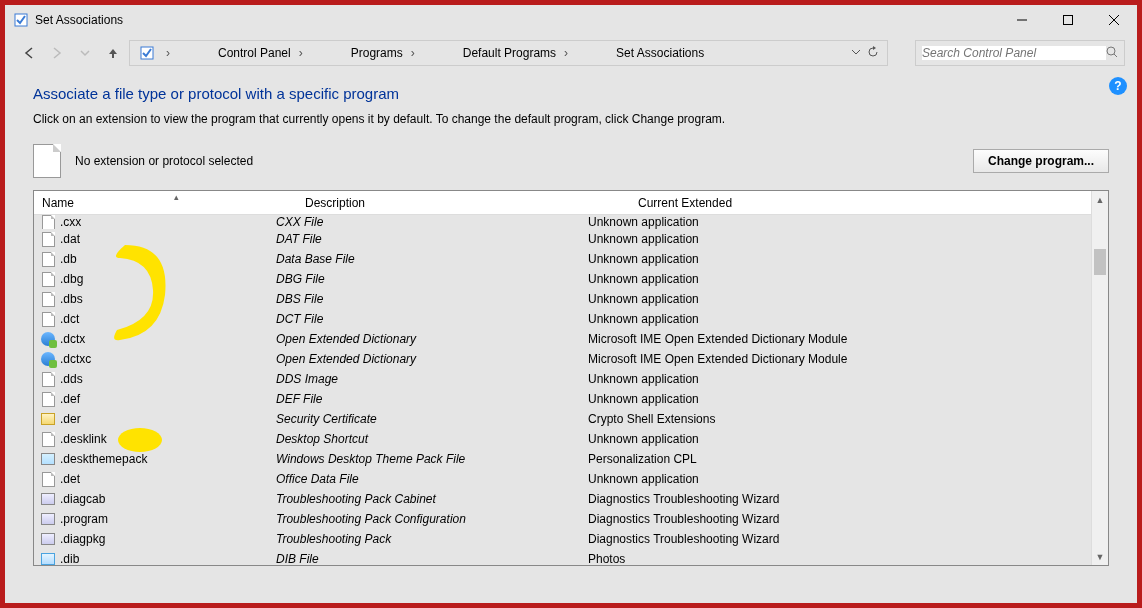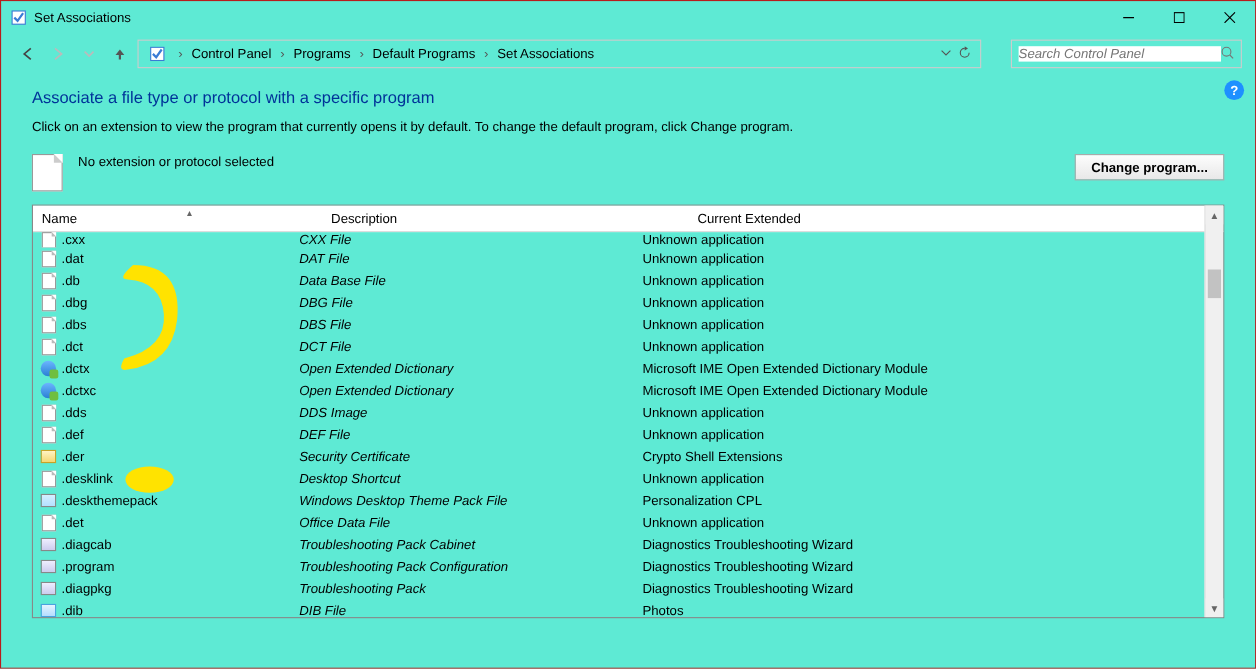--- a/index.html
+++ b/index.html
@@ -1,38 +1,38 @@
 <!DOCTYPE html>
 <html><head>
 <meta charset="utf-8">
 <style>
   * { box-sizing: border-box; margin: 0; padding: 0; }
   body { font-family: "Segoe UI", Arial, sans-serif; font-size: 12px; background: #fff; color: #000; }
-  .window { width: 1142px; height: 608px; border: 1px solid #b91c1c; position: relative; background: #5eead4; }
+  .window { width: 1142px; height: 608px; border: 5px solid #b91c1c; position: relative; background: #e5e5e5; }
   .titlebar { height: 30px; display: flex; align-items: center; padding: 0 0 0 8px; }
   .titlebar .t-icon { width: 16px; height: 16px; margin-right: 6px; display:flex; align-items:center; justify-content:center;}
   .titlebar .title { flex: 0 0 auto; }
   .titlebar .spacer { flex: 1; }
   .caption-btn { width: 46px; height: 30px; display: flex; align-items: center; justify-content: center; }
   .navrow { height: 36px; display: flex; align-items: center; padding: 0 12px; gap: 4px; }
   .nav-arrow { width: 24px; height: 24px; display:flex; align-items:center; justify-content:center; color:#555; }
   .nav-arrow.dis { color:#bbb; }
   .addr { flex: 1; height: 26px; border: 1px solid #ccc; display: flex; align-items: center; padding: 0 4px; gap:2px;}
   .addr-icon { width:18px; height:18px; margin:0 4px; display:flex; align-items:center; justify-content:center;}
-  .crumb { padding: 0 2px; color: #000; white-space:nowrap;}
+  .crumb { padding: 0 2px; color: #000; white-space:nowrap;margin-left:40px;}
   .crumb-sep { color:#555; padding:0 4px; }
   .addr-end { margin-left:auto; display:flex; align-items:center; gap:6px; padding-right:4px;}
   .searchbox { width: 210px; height: 26px; border: 1px solid #ccc; display:flex; align-items:center; padding:0 6px; margin-left:23px;}
   .searchbox input { border:0; outline:0; flex:1; font-size:12px; color:#777; font-style:italic;}
   .searchbox .sicon { color:#555; }
   .help-icon { position:absolute; right:10px; top:72px; width:18px; height:18px; border-radius:50%; background:#1e90ff; color:#fff; display:flex; align-items:center; justify-content:center; font-size:12px; font-weight:bold;}
   .content { padding: 14px 28px 0 28px; }
   .heading { color:#003399; font-size:15px; margin-bottom:10px;}
   .subtext { font-size:12px; color:#000; margin-bottom:18px;}
-  .selrow { display:flex; align-items:flex-start; margin-bottom:12px;}
+  .selrow { display:flex; align-items:center; margin-bottom:12px;}
   .file-big { width:28px; height:34px; border:1px solid #999; background:#fff; margin-right:14px; position:relative;}
   .file-big::after { content:""; position:absolute; right:-1px; top:-1px; border-top:8px solid #fff; border-left:8px solid #ccc;}
   .change-btn { margin-left:auto; padding:4px 14px; border:1px solid #aaa; background:linear-gradient(#fdfdfd,#e8e8e8); font-size:12px;font-weight:bold;}
   .listwrap { border:1px solid #888; height:376px; position:relative; margin-top:4px;}
   .listhead { display:flex; border-bottom:1px solid #ddd; background:#fff; height:24px; align-items:center; position:relative;gap:21px;}
   .col { padding:0 8px; font-size:12px; white-space:nowrap; overflow:hidden;}
   .col.name { width:242px; }
   .col.desc { width:312px; }
   .col.def  { flex:1; }
   .sort-ind { position:absolute; left:140px; top:1px; font-size:9px; color:#666;}

